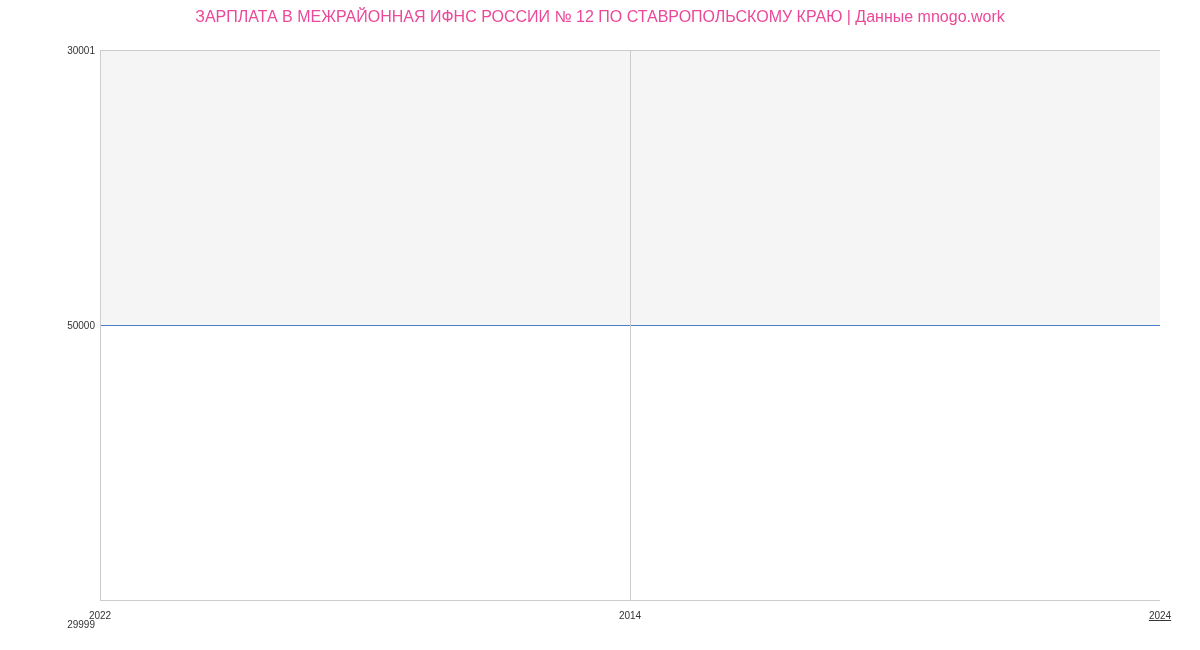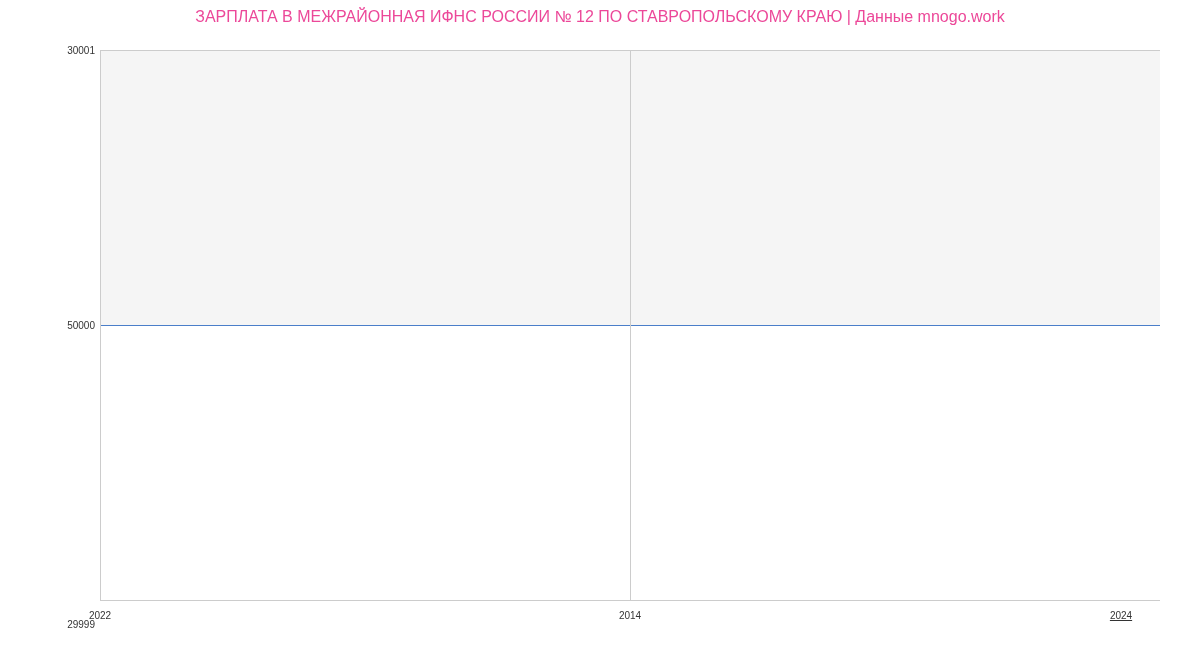--- a/index.html
+++ b/index.html
@@ -99,13 +99,13 @@
 <div class="x-axis"></div>
 
 <div class="x-gridline" style="left: 630px;"></div>
 
 <div class="y-tick-label" style="top: 50px;">30001</div>
 <div class="y-tick-label" style="top: 325px;">50000</div>
 <div class="y-tick-label" style="top: 624px;">29999</div>
 
 <div class="x-tick-label" style="left: 100px;">2022</div>
 <div class="x-tick-label" style="left: 630px;">2014</div>
-<div class="x-tick-label" style="left: 1121px; text-decoration: underline;">2024</div>
+<div class="x-tick-label" style="left: 1160px; text-decoration: underline;">2024</div>
 
 </body></html>

